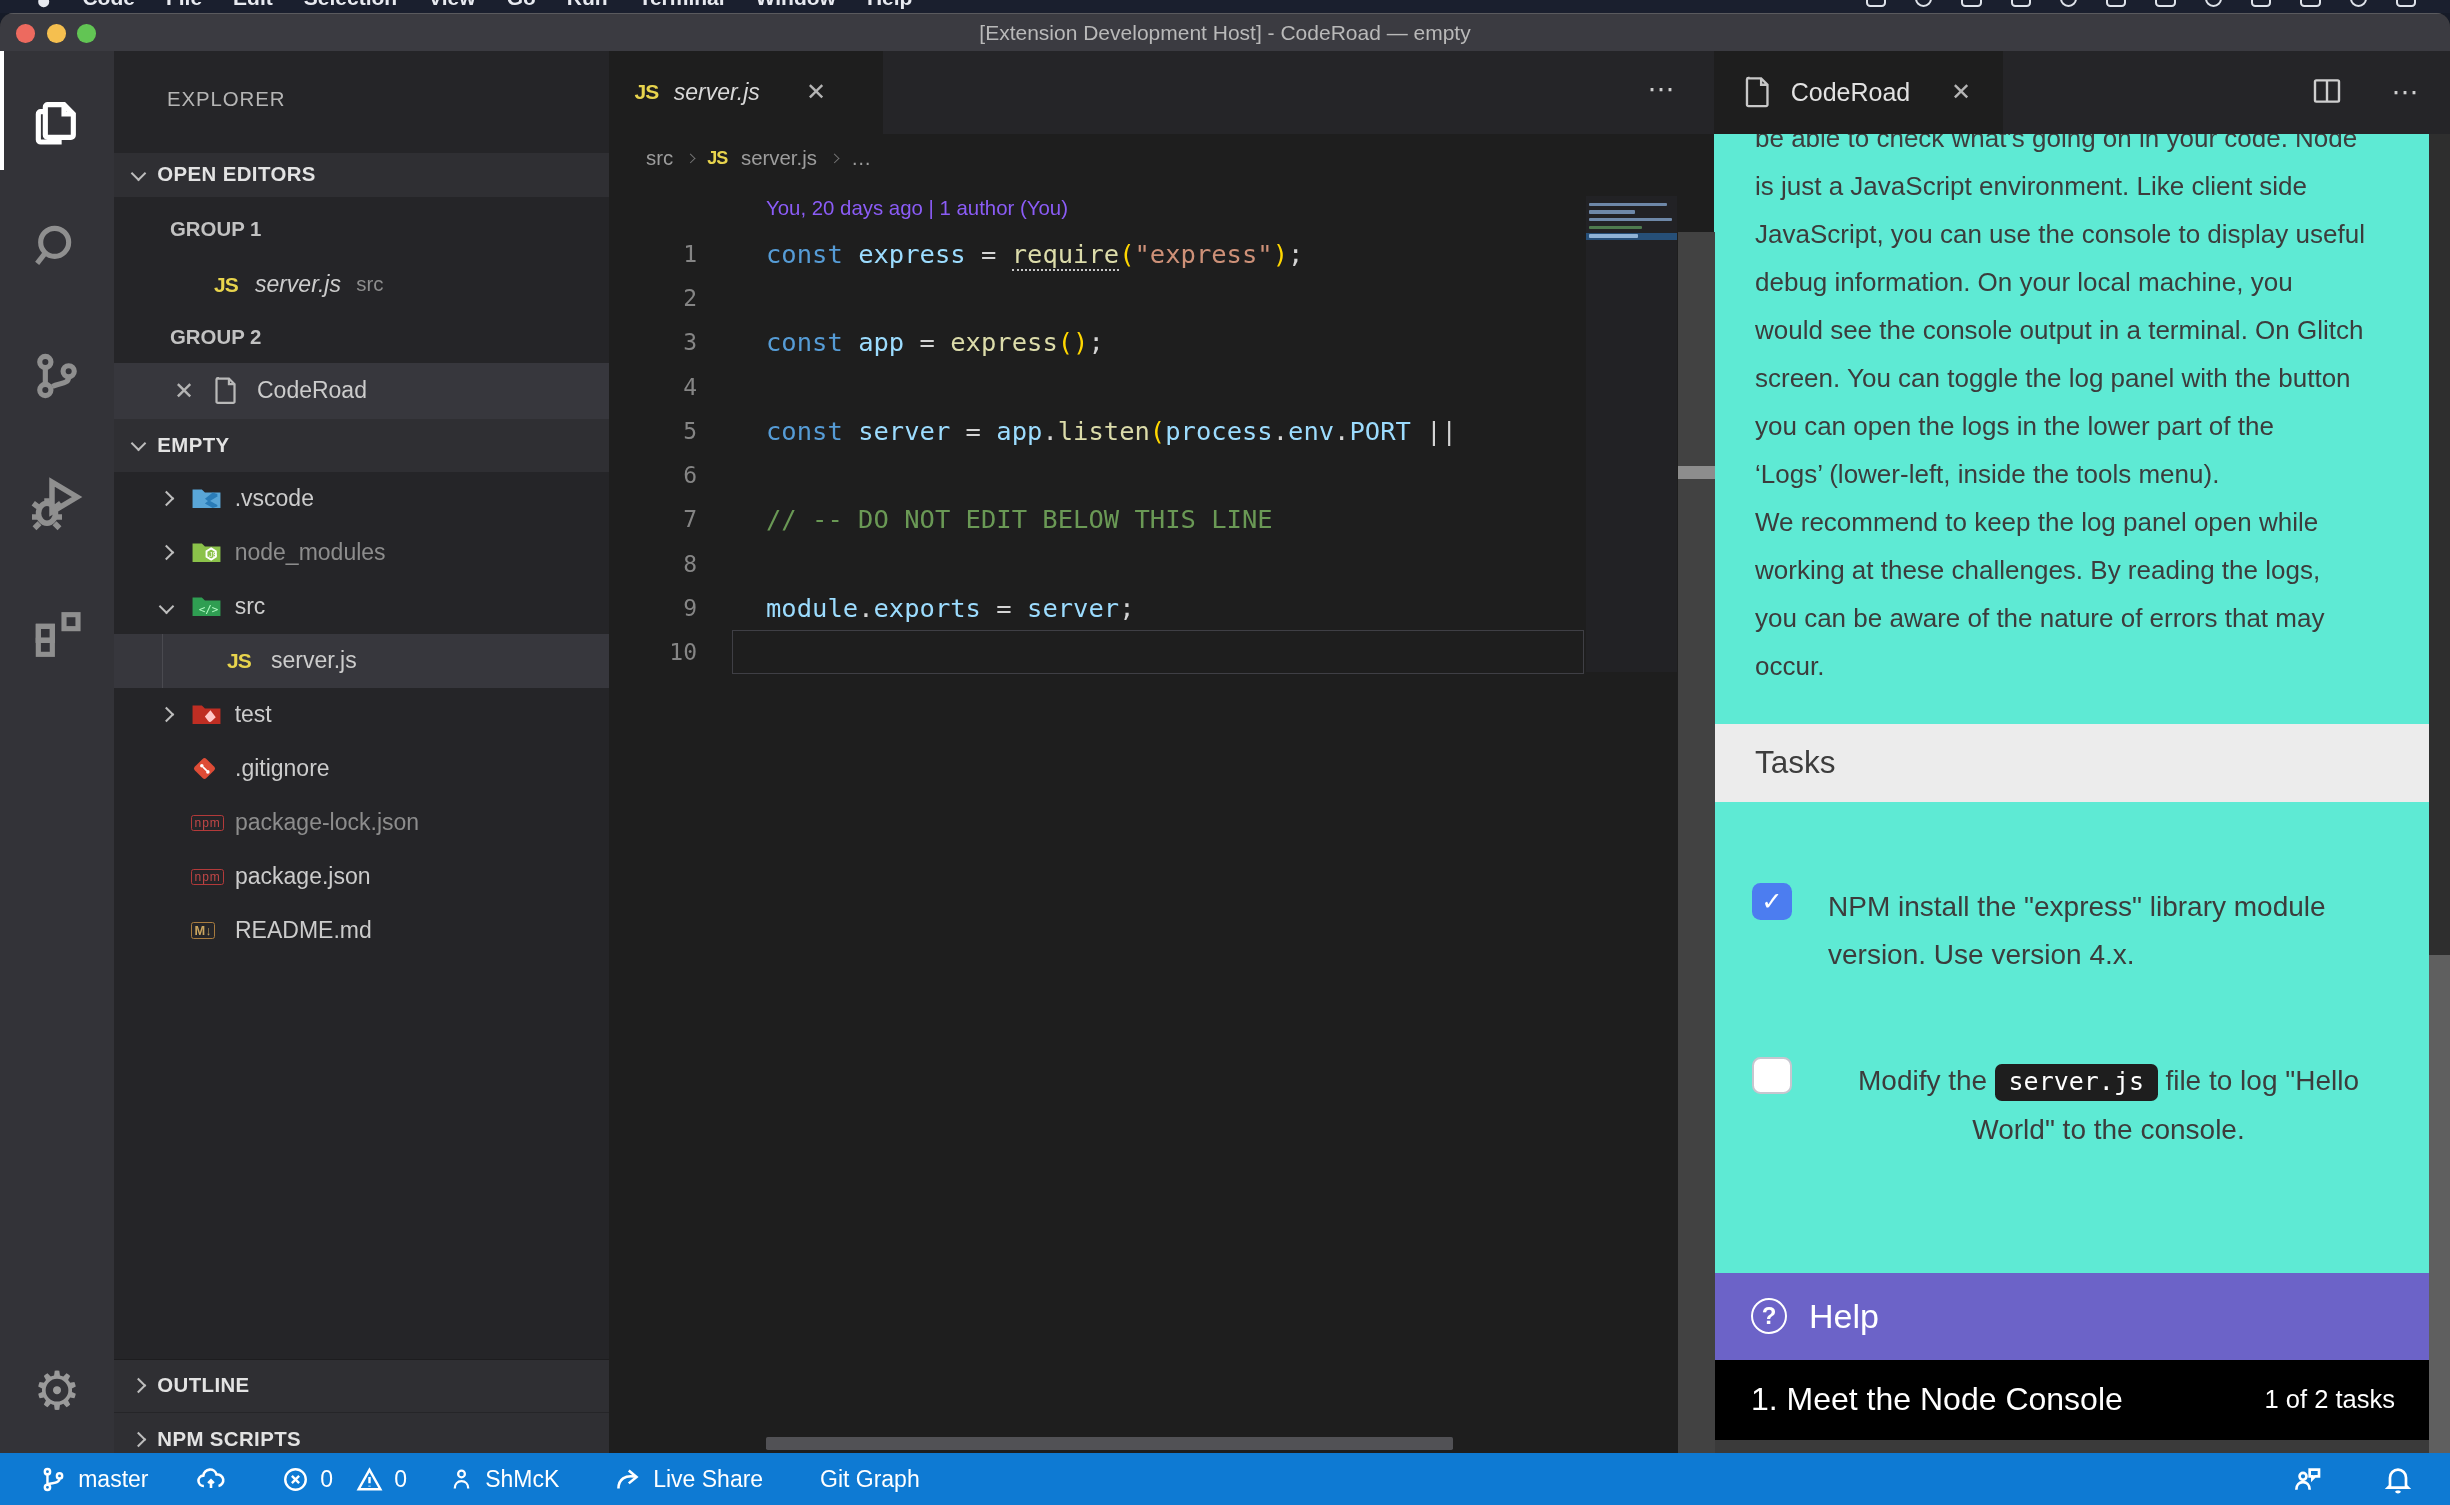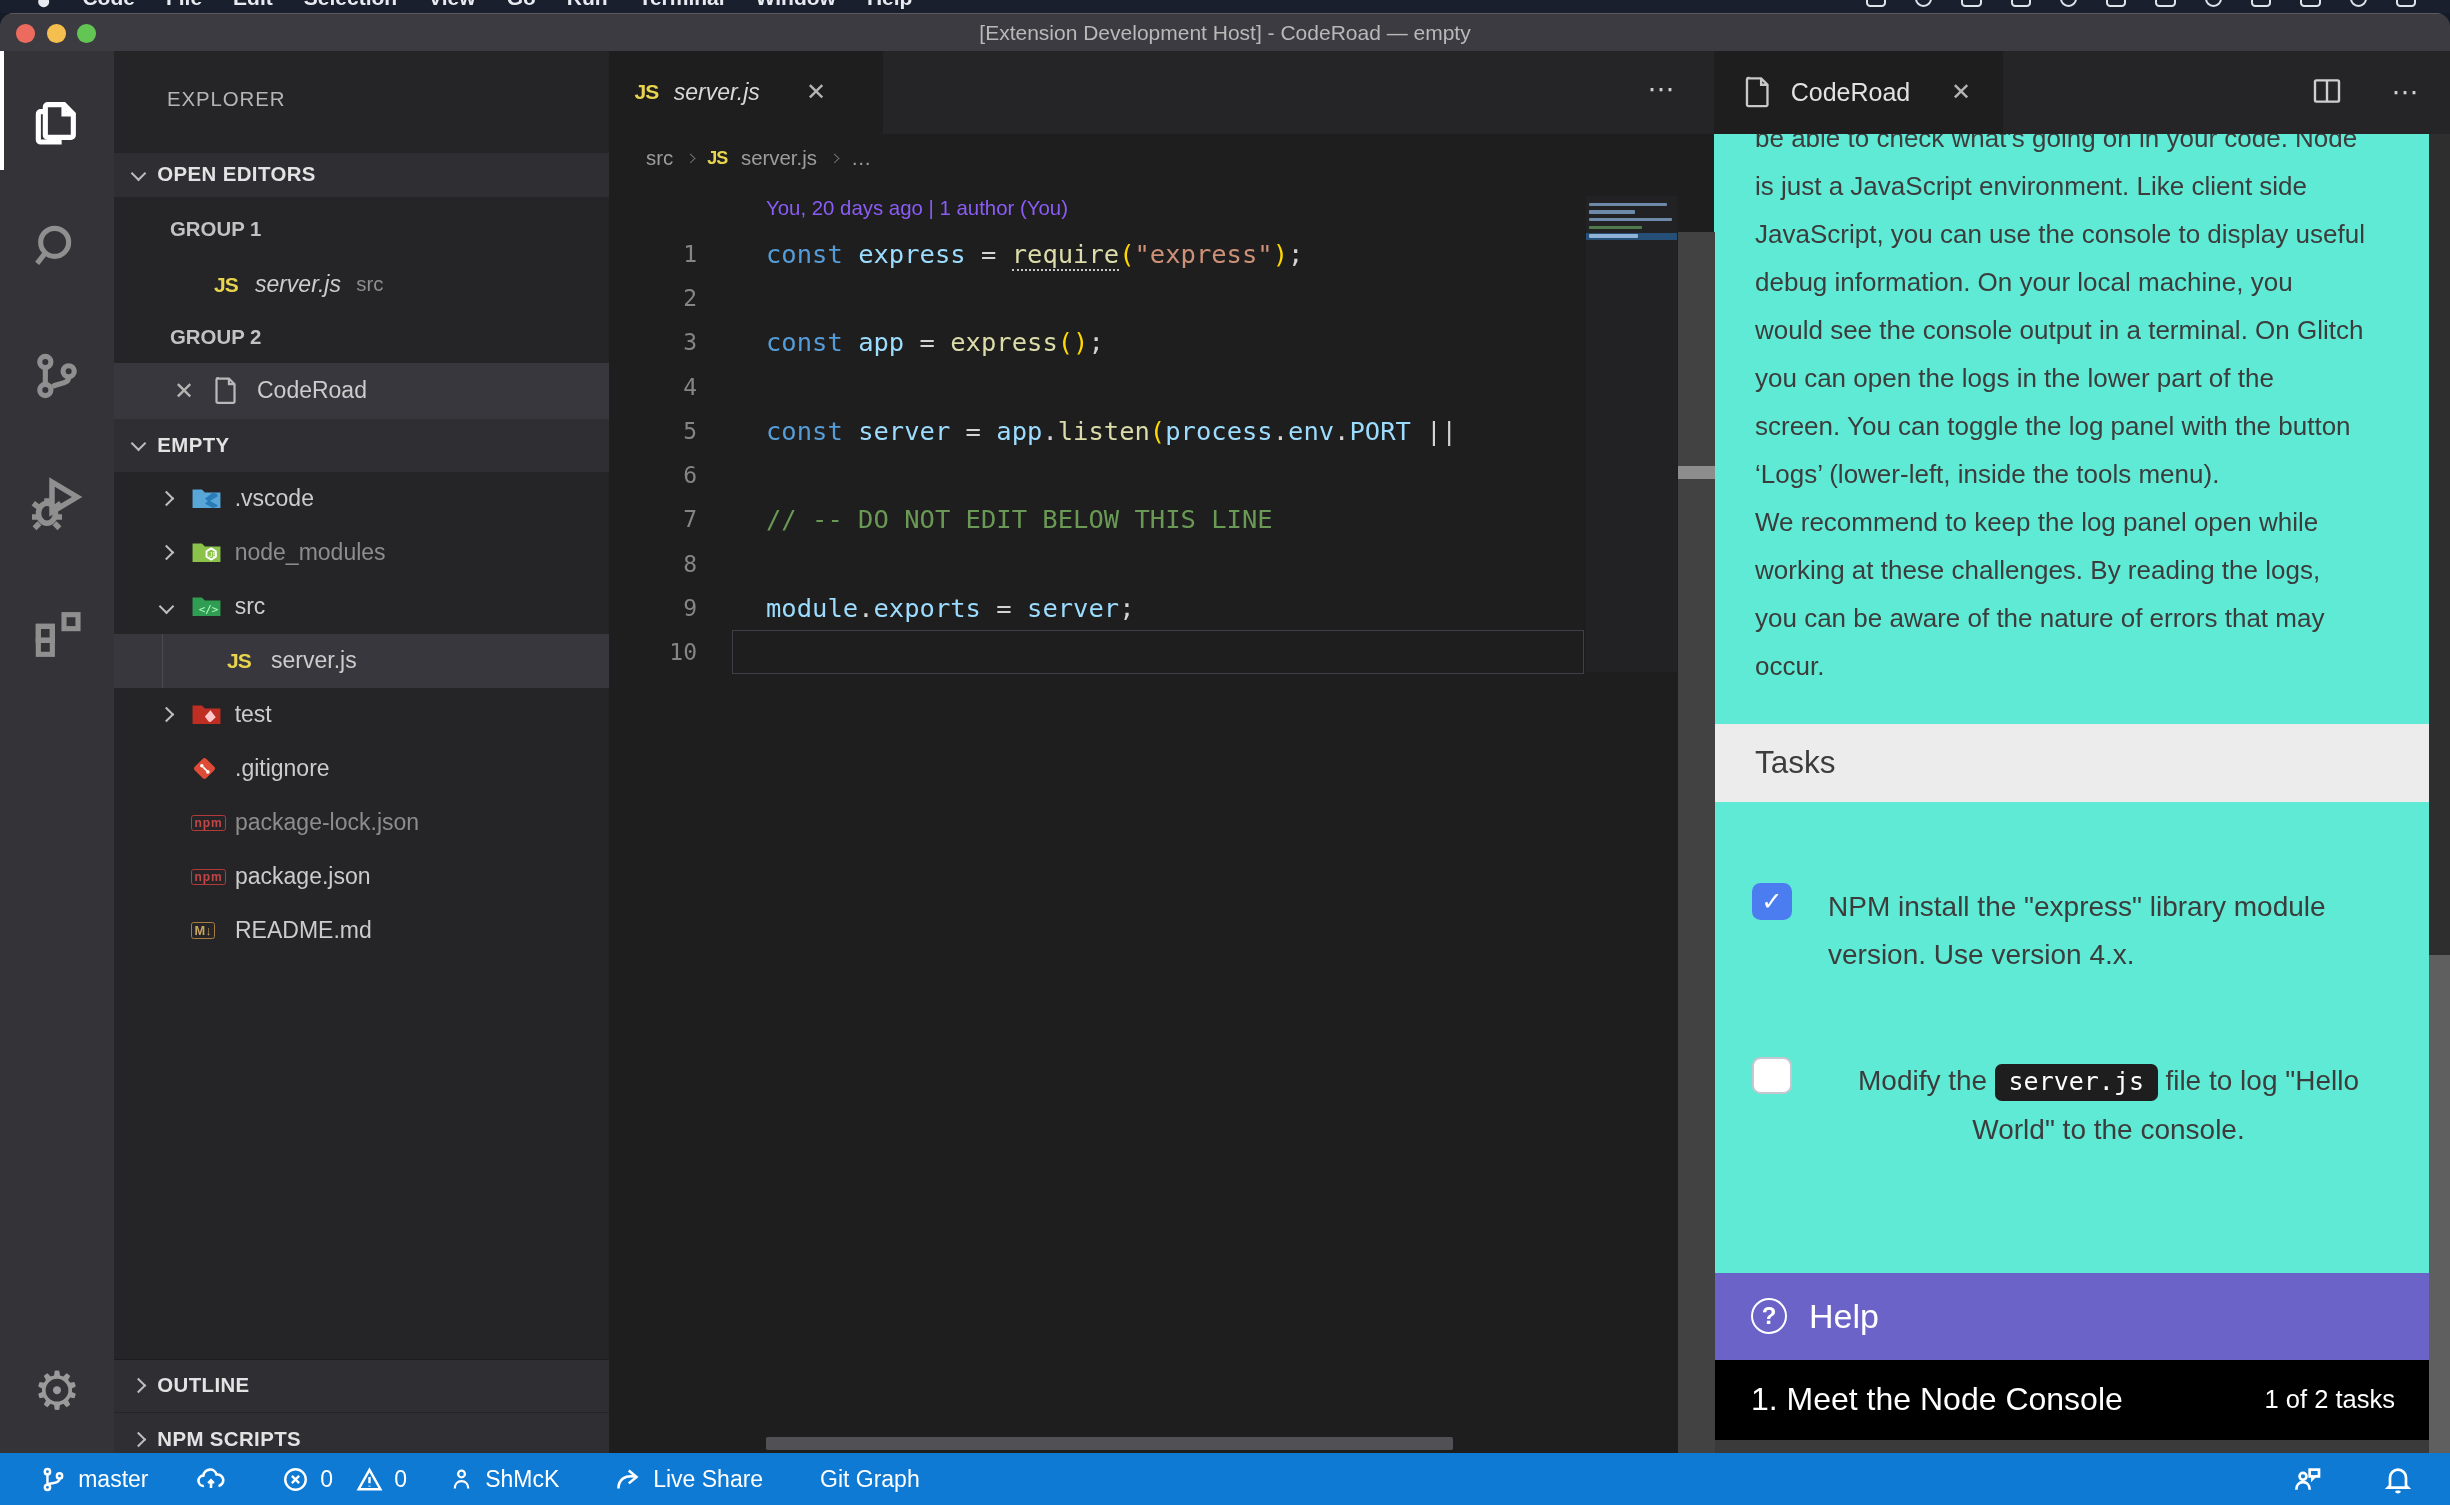--- a/index.html
+++ b/index.html
@@ -36,21 +36,21 @@
   .sb-header { position:absolute; left:0; width:495px; background:#2f2f33; display:flex; align-items:center; font-weight:700; font-size:20.4px; color:#e3e3e3; letter-spacing:0.4px; }
   .cv { display:inline-block; width:11px; height:11px; border-right:2.6px solid #bdbdbd; border-bottom:2.6px solid #bdbdbd; }
   .cv.r { transform:rotate(-45deg); }
   .cv.d { transform:rotate(45deg); }
   .sb-row { position:absolute; left:0; width:495px; display:flex; align-items:center; font-size:23px; color:#cccccc; }
   .sb-row.sel { background:#37373d; }
   .sb-row .dim { color:#8d8d8d; }
   .grp { font-weight:700; font-size:20.4px; color:#c2c2c2; }
   .jsbadge { color:#e8d44d; font-weight:700; font-size:21px; letter-spacing:-0.9px; }
   .suffix { color:#8d8d8d; font-size:20.4px; margin-left:15.3px; }
-  .npmic { border:1.7px solid #b33a3a; color:#c04747; font-size:12px; font-weight:700; padding:0 2.6px; border-radius:2.6px; letter-spacing:0.9px; }
+  .npmic { border:1.7px solid #b33a3a; color:#c04747; font-size:12px; font-weight:400; padding:0 2.6px; border-radius:2.6px; letter-spacing:0.9px; }
   .mdic { border:1.7px solid #a87c3f; color:#caa55f; font-size:12.8px; font-weight:700; padding:0 2.6px; border-radius:2.6px; }
   .guide { position:absolute; left:48px; top:0; bottom:0; width:0.9px; background:#4a4a50; }
 
   
   #editor { position:absolute; left:609px; top:38px; width:1105px; height:1402px; background:#1e1e1e; }
   #ed-tabbar { position:absolute; left:0; top:0; width:1105px; height:83px; background:#252528; }
   #ed-tab { position:absolute; left:0; top:0; width:274px; height:83px; background:#1e1e1e; display:flex; align-items:center; padding-left:25.5px; gap:15.3px; }
   #ed-tab .fname { font-style:italic; color:#d8d8d8; font-size:23px; }
   .xclose { color:#b4b4b4; font-size:24px; }
   .dots { color:#cfcfcf; font-size:27px; letter-spacing:2.6px; }
@@ -384,22 +384,22 @@
       </div>
     </div>
 
     <div id="webview">
       <div id="para">
           <div>be able to check what’s going on in your code. Node</div>
           <div>is just a JavaScript environment. Like client side</div>
           <div>JavaScript, you can use the console to display useful</div>
           <div>debug information. On your local machine, you</div>
           <div>would see the console output in a terminal. On Glitch</div>
+          <div>screen. You can toggle the log panel with the button</div>
           <div>you can open the logs in the lower part of the</div>
-          <div>screen. You can toggle the log panel with the button</div>
           <div>‘Logs’ (lower-left, inside the tools menu).</div>
           <div>We recommend to keep the log panel open while</div>
           <div>working at these challenges. By reading the logs,</div>
           <div>you can be aware of the nature of errors that may</div>
           <div>occur.</div>
         </div>
       <div id="tasksband">Tasks</div>
       <div id="task-list">
           <div class="task" style="top: 749px;">
             <span class="cb on">✓</span>

